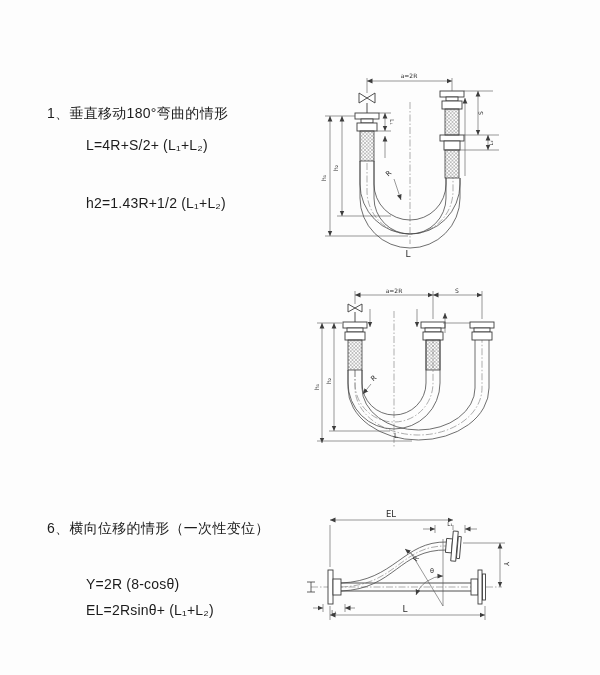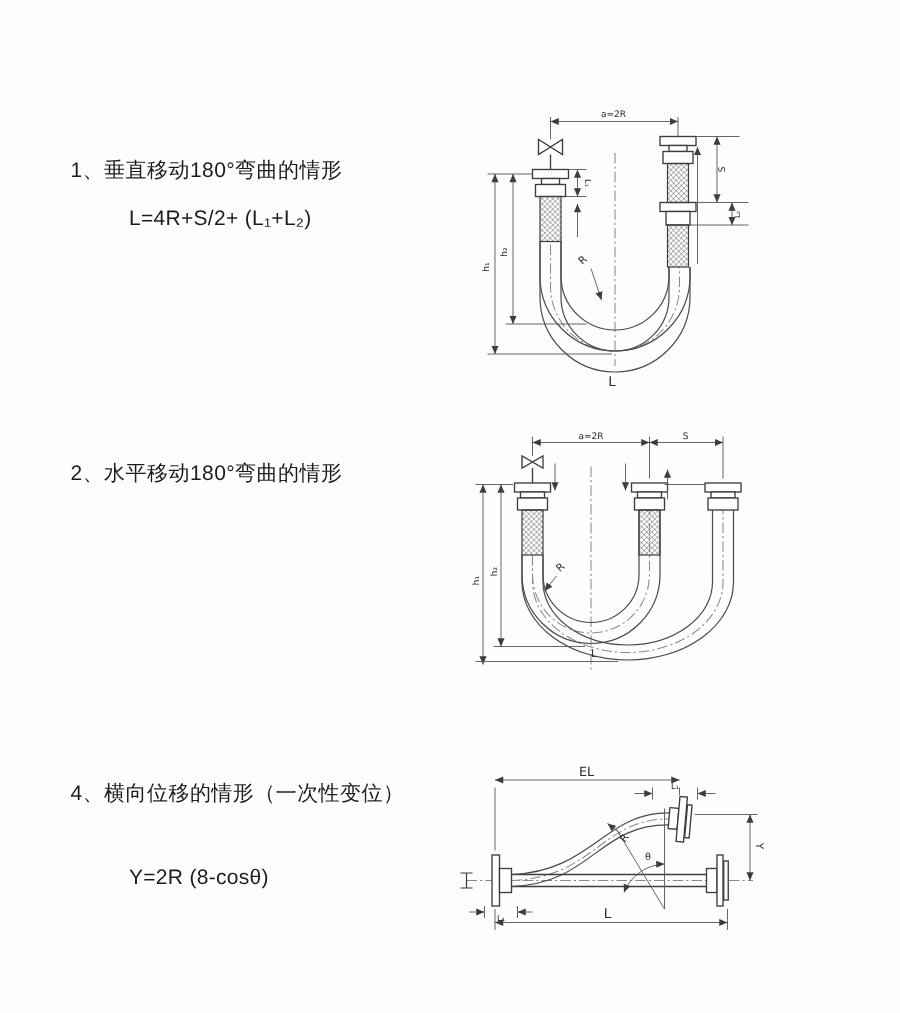--- a/index.html
+++ b/index.html
@@ -13,25 +13,26 @@
   svg text{font-family:"DejaVu Sans",sans-serif;fill:#2b2b2b;stroke:none;}
 </style>
 </head>
 <body>
 
 <div class="page">
 
 
   <div class="heading" style="top:105px">1、垂直移动180°弯曲的情形</div>
   <div class="formula" style="top:137px">L=4R+S/2+ (L₁+L₂)</div>
-
-  <div class="heading" style="top:307px">2、水平移动180°弯曲的情形</div>
-
-  <div class="heading" style="top:520px">4、横向位移的情形（一次性变位）</div>
+  <div class="formula" style="top:195px">h2=1.43R+1/2 (L₁+L₂)</div>
+
+
+  <div class="heading" style="top:520px">6、横向位移的情形（一次性变位）</div>
   <div class="formula" style="top:576px">Y=2R (8-cosθ)</div>
+  <div class="formula" style="top:602px">EL=2Rsinθ+ (L₁+L₂)</div>
 
   <svg class="diag" style="left:295px;top:66px" width="255" height="196" viewBox="0 0 255 196">
     <defs>
       <marker id="d1-ae" markerWidth="7" markerHeight="6" refX="5.5" refY="3" orient="auto" markerUnits="userSpaceOnUse">
         <path d="M0,0.6 L5.5,3 L0,5.4 Z" fill="#3d3d3d"></path>
         </marker>
       <marker id="d1-as" markerWidth="7" markerHeight="6" refX="0" refY="3" orient="auto" markerUnits="userSpaceOnUse">
         <path d="M5.5,0.6 L0,3 L5.5,5.4 Z" fill="#3d3d3d"></path>
         </marker>
       <pattern id="d1-hatch" width="3.5" height="3.5" patternUnits="userSpaceOnUse">

